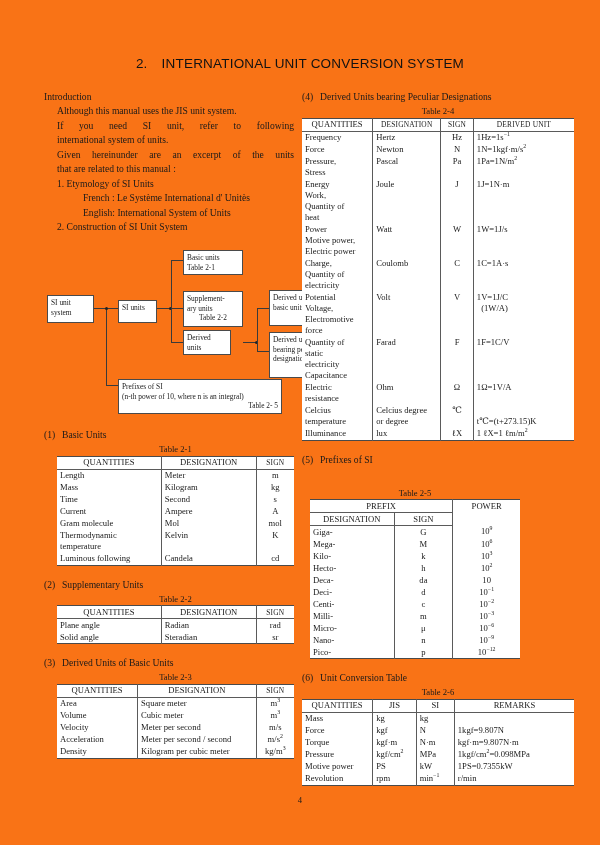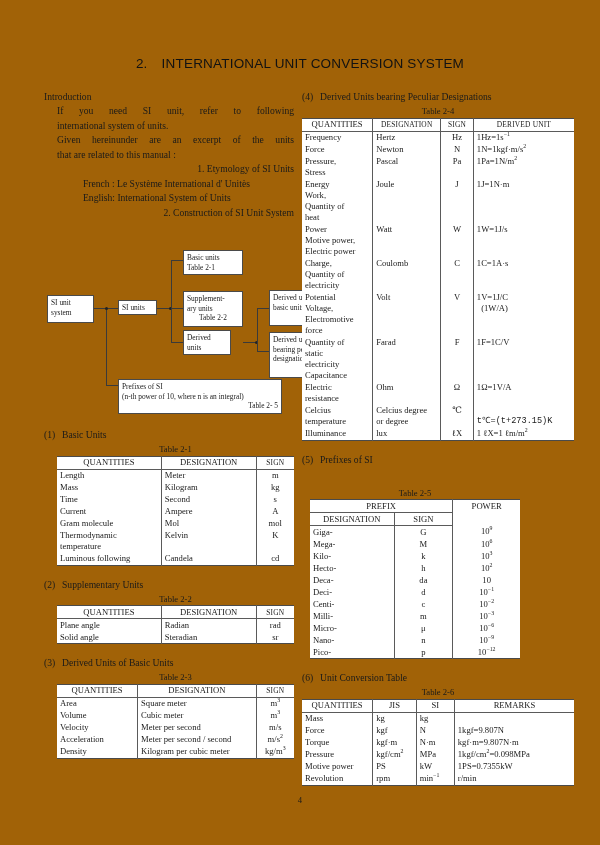--- a/index.html
+++ b/index.html
@@ -4,21 +4,21 @@
 <style>
   html, body {
     margin: 0;
     padding: 0;
     background: #ffffff;
   }
   .page {
     position: relative;
     width: 600px;
     height: 845px;
-    background: #a16207;
+    background: #f97316;
     font-family: "Liberation Serif", "DejaVu Serif", serif;
     color: #1a1a1a;
     overflow: hidden;
   }
   .title {
     position: absolute;
     top: 56px;
     left: 0;
     width: 600px;
     text-align: center;
@@ -60,21 +60,20 @@
     padding-left: 13px;
   }
   .j-full { text-align: justify; text-align-last: justify; }
 
   .list-item {
     font-size: 9.6px;
     line-height: 14.5px;
     padding-left: 13px;
     text-indent: -13px;
     margin-left: 13px;
-    text-align: right;
   }
   .sub-line {
     font-size: 9.6px;
     line-height: 14.5px;
     padding-left: 39px;
   }
 
   
   .flow {
     position: absolute;
@@ -158,20 +157,21 @@
 
   <div class="title">
     <span class="num">2.</span><span>INTERNATIONAL UNIT CONVERSION SYSTEM</span>
   </div>
 
   <div class="col-left">
 
     <div class="intro-head">Introduction</div>
 
     <div class="intro-body">
+      <div>Although this manual uses the JIS unit system.</div>
       <div class="j-full">If you need SI unit, refer to following</div>
       <div>international system of units.</div>
       <div class="j-full">Given hereinunder are an excerpt of the units</div>
       <div>that are related to this manual :</div>
     </div>
 
     <div class="list-item">1.  Etymology of SI Units</div>
     <div class="sub-line">French : Le Système International d' Unitès</div>
     <div class="sub-line">English: International System of Units</div>
     <div class="list-item">2.  Construction of SI Unit System</div>
@@ -195,21 +195,21 @@
     <div class="dot" style="left:211px; top:93px;"></div>
     <div class="line" style="left:213px; top:60px; width:1px; height:44px;"></div>
     <div class="line" style="left:213px; top:60px; width:12px; height:1px;"></div>
     <div class="line" style="left:213px; top:103px; width:12px; height:1px;"></div>
 
     <div class="fbox" style="left:3px; top:47px; width:47px; height:28px;">
       <div>SI unit</div>
       <div>system</div>
     </div>
 
-    <div class="fbox" style="left:74px; top:52px; width:39px; height:15px;">
+    <div class="fbox" style="left:74px; top:52px; width:39px; height:23px;">
       <div>SI units</div>
     </div>
 
     <div class="fbox" style="left:139px; top:2px; width:60px; height:25px;">
       <div>Basic units</div>
       <div>Table 2-1</div>
     </div>
 
     <div class="fbox" style="left:139px; top:43px; width:60px; height:36px;">
       <div>Supplement-</div>
@@ -441,21 +441,21 @@
           <tr>
             <td>Electric<br>resistance</td>
             <td>Ohm</td>
             <td class="ctr">Ω</td>
             <td>1Ω=1V/A</td>
           </tr>
           <tr>
             <td>Celcius<br>temperature</td>
             <td>Celcius degree<br>or degree</td>
             <td class="ctr">℃</td>
-            <td style="vertical-align:bottom;font-family:Liberation Mono, monospace;">t℃=(t+273.15)K</td>
+            <td style="vertical-align:bottom;">t℃=(t+273.15)K</td>
           </tr>
           <tr>
             <td>Illuminance</td>
             <td>lux</td>
             <td class="ctr">ℓX</td>
             <td>1 ℓX=1 ℓm/m<sup>2</sup></td>
           </tr>
         </tbody>
       </table>
     </div>

